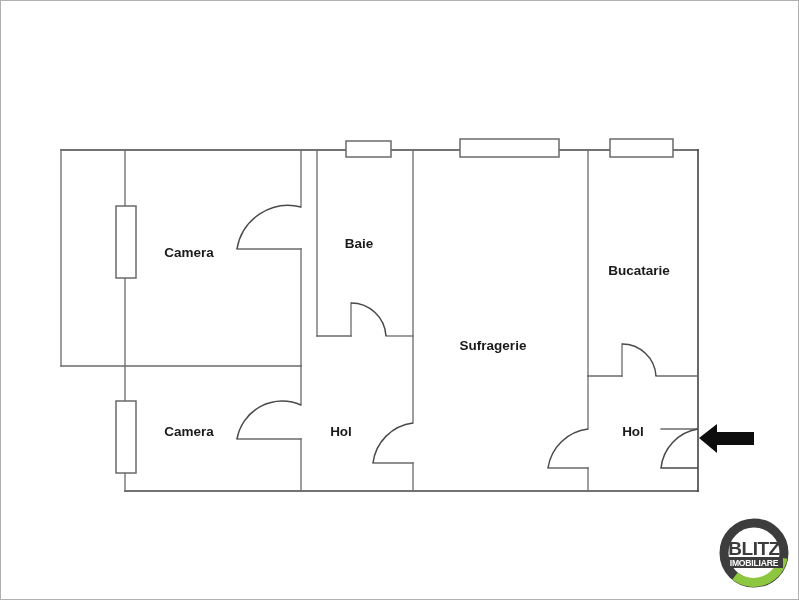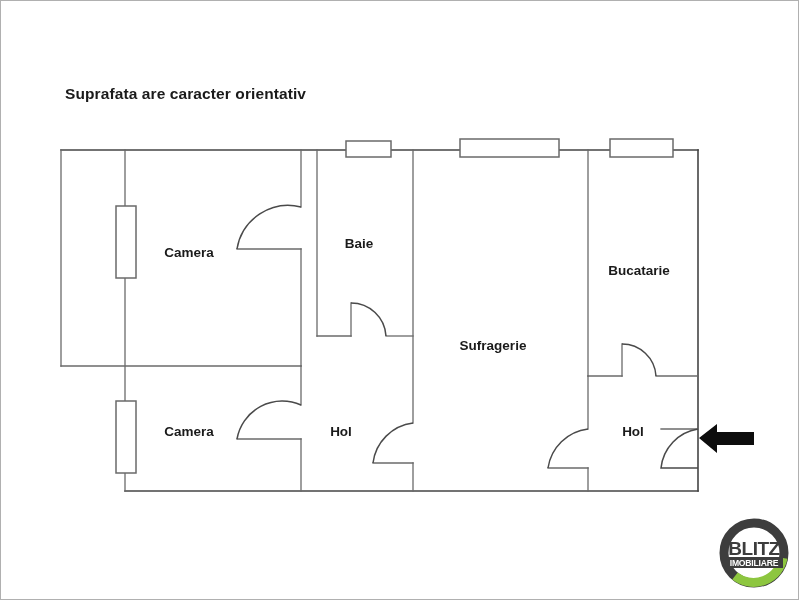--- a/index.html
+++ b/index.html
@@ -94,21 +94,20 @@
     fill: #ffffff;
     text-anchor: middle;
     letter-spacing: -0.2px;
   }
 </style>
 </head>
 <body>
 
 <div id="page">
 
-  <div id="plan-title">Suprafata are caracter orientativ</div>
 
   <svg id="floorplan-svg" viewBox="0 0 799 600">
 
     <g>
 
       <path class="wall" d="M 60 149 L 697 149"></path>
 
       <path class="wall" d="M 697 149 L 697 490"></path>
 
       <path class="wall" d="M 124 490 L 697 490"></path>

